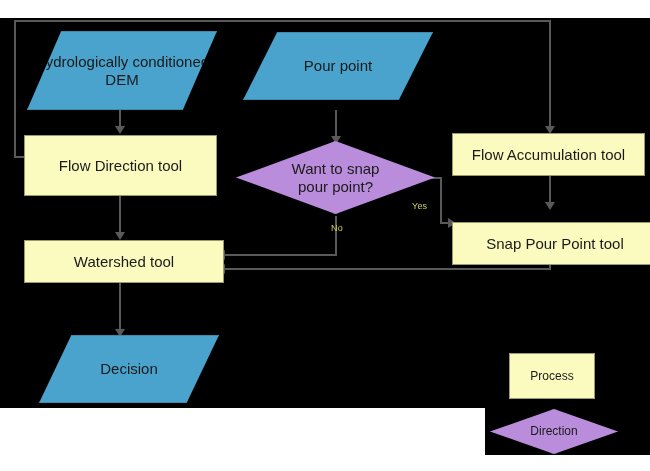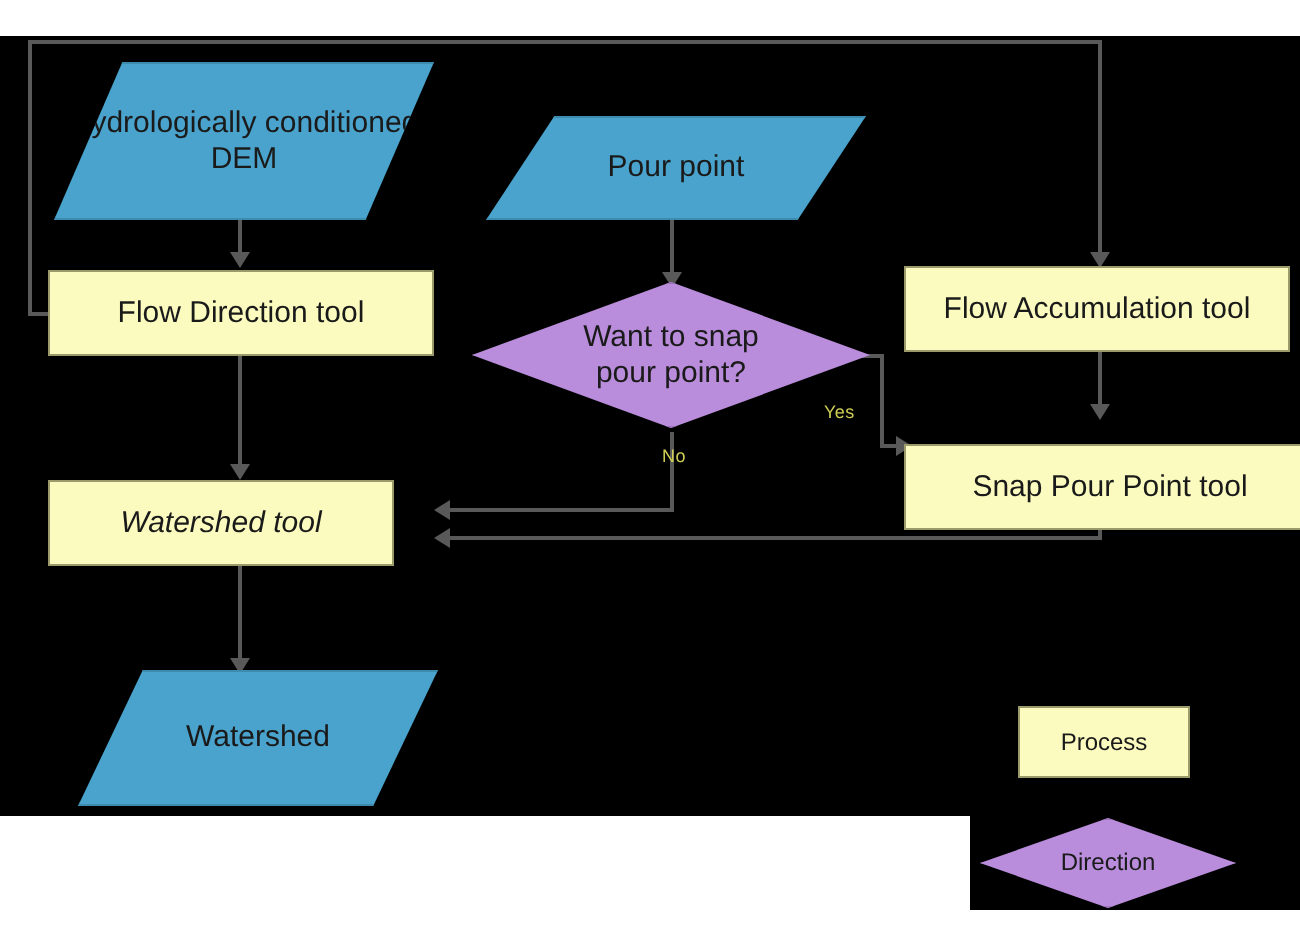--- a/index.html
+++ b/index.html
@@ -89,50 +89,50 @@
   <div class="ln lnv" style="left:119px;top:283px;height:50px;"></div>
   <div class="arrow-d" style="left:115px;top:329px;"></div>
 
   <div class="edge-label" style="left:412px;top:154px;margin-top:48px;">Yes</div>
   <div class="edge-label" style="left:303px;top:224px;margin-left:28px;">No</div>
 
   <div class="node data" style="left:27px;top:31px;width:190px;height:79px;">
     <span>Hydrologically conditioned DEM</span>
   </div>
 
-  <div class="node data" style="left:243px;top:58px;width:190px;height:52px;">
+  <div class="node data" style="left:243px;top:32px;width:190px;height:68px;">
     <span>Pour point</span>
   </div>
 
-  <div class="node process" style="left:24px;top:135px;width:193px;height:43px;">
+  <div class="node process" style="left:24px;top:135px;width:193px;height:61px;">
     <span>Flow Direction tool</span>
   </div>
 
   <div class="node process" style="left:452px;top:133px;width:193px;height:43px;">
     <span>Flow Accumulation tool</span>
   </div>
 
   <div class="node decision" style="left:236px;top:141px;width:199px;height:73px;">
     <span style="max-width:118px;">Want to snap pour point?</span>
   </div>
 
   <div class="node process" style="left:452px;top:206px;width:206px;height:43px;margin-top:16px;">
     <span>Snap Pour Point tool</span>
   </div>
 
-  <div class="node process" style="left:24px;top:240px;width:173px;height:43px;font-style:italic;">
+  <div class="node process" style="left:24px;top:240px;width:200px;height:43px;">
     <span>Watershed tool</span>
   </div>
 
   <div class="node data" style="left:39px;top:335px;width:180px;height:68px;">
-    <span>Watershed</span>
+    <span>Decision</span>
   </div>
 
 
-  <div class="node process lg-text" style="left:509px;top:353px;width:86px;height:36px;">
+  <div class="node process lg-text" style="left:509px;top:353px;width:86px;height:46px;">
     <span>Process</span>
   </div>
 
   <div class="node decision lg-text" style="left:490px;top:409px;width:128px;height:45px;">
     <span>Direction</span>
   </div>
 
 </div>
 
 </body></html>

